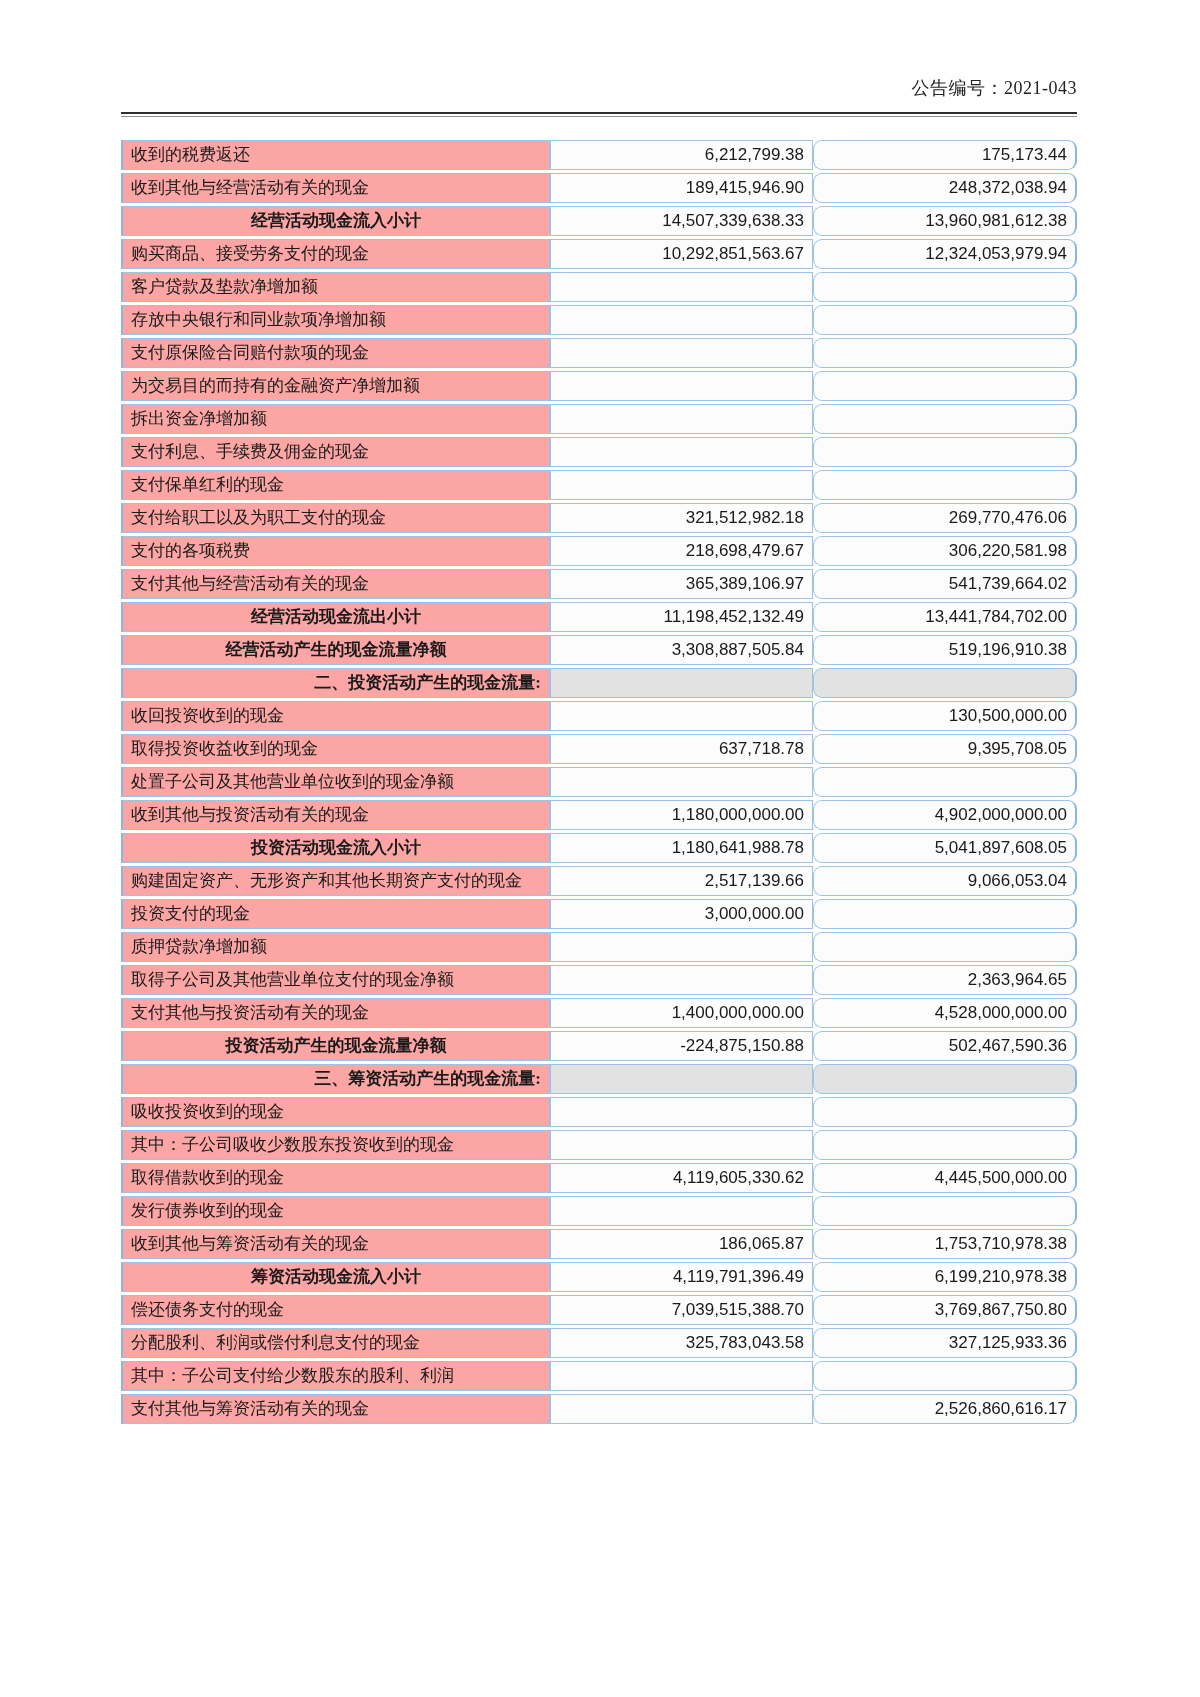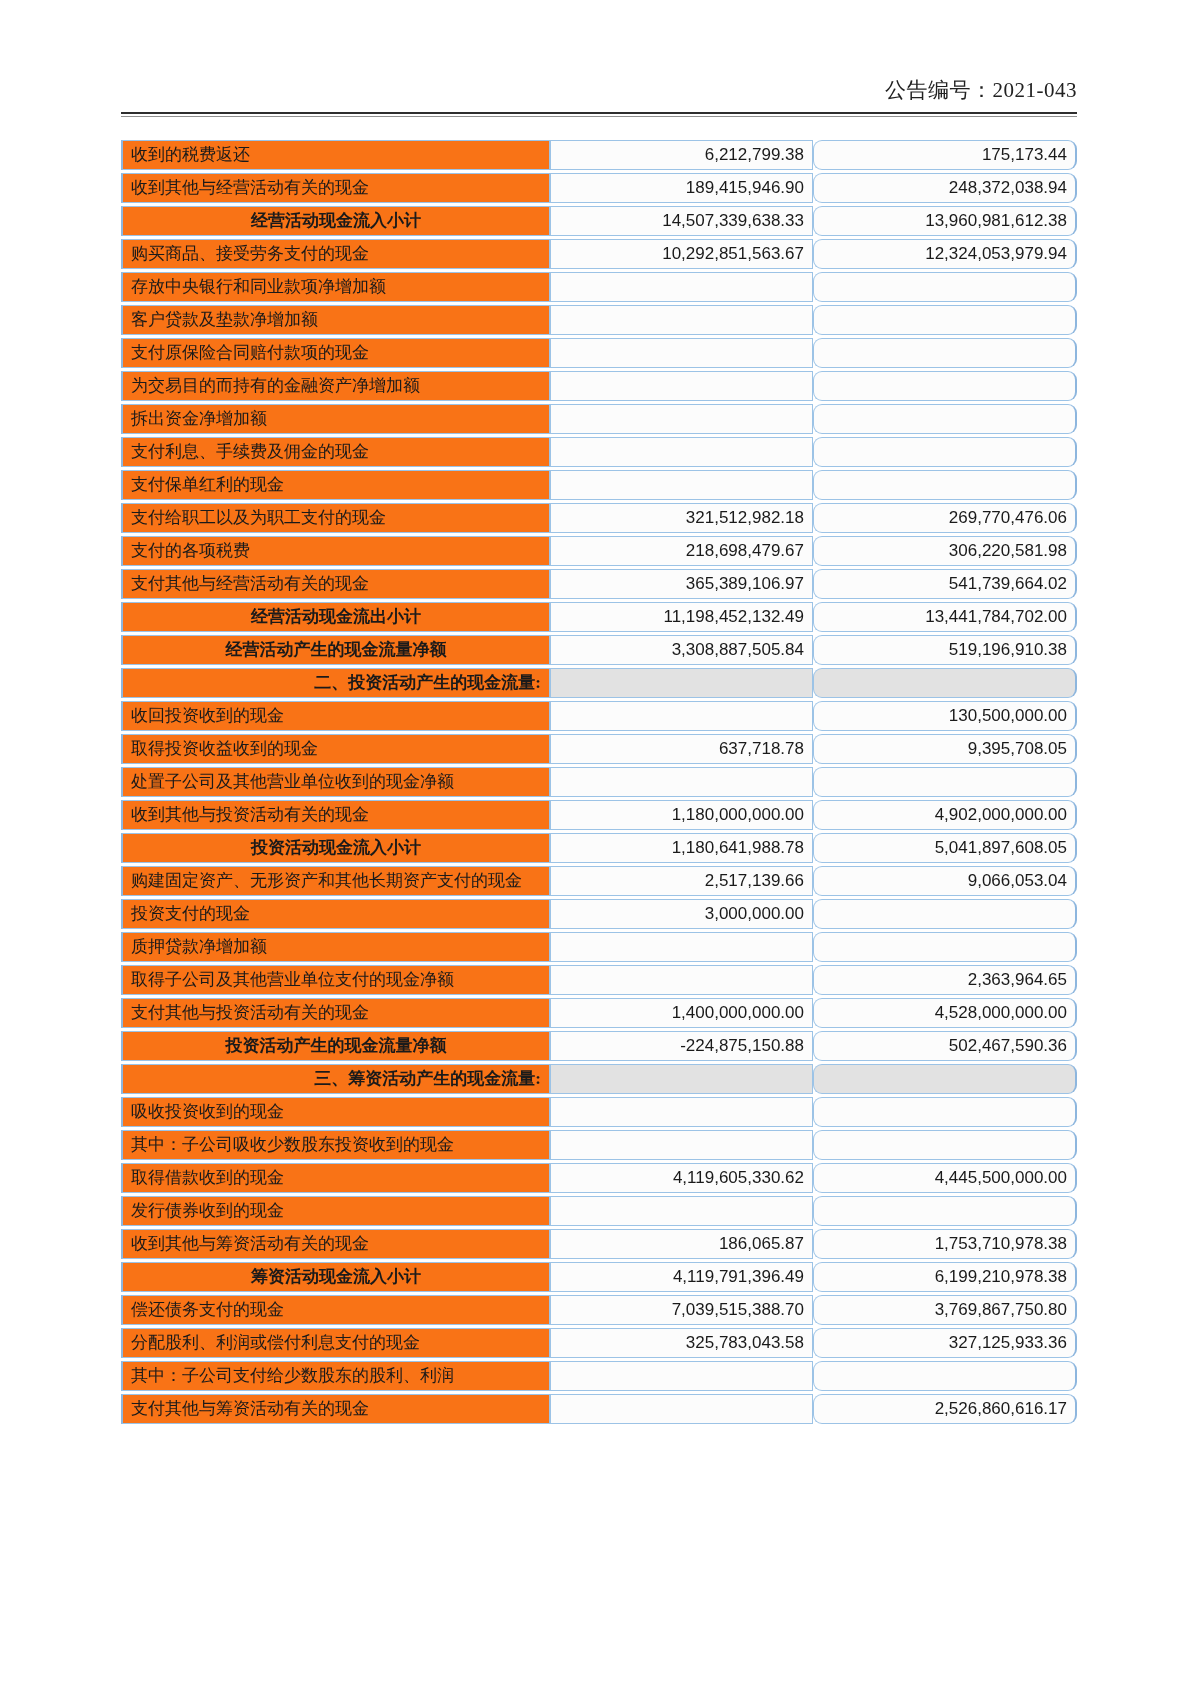--- a/index.html
+++ b/index.html
@@ -16,21 +16,21 @@
     position: relative;
     width: 1200px;
     height: 1697px;
     background: #ffffff;
     overflow: hidden;
   }
   .announcement-no {
     position: absolute;
     top: 76px;
     right: 123px;
-    font-size: 21px;
+    font-size: 18px;
     letter-spacing: 0.5px;
     color: #222222;
     white-space: nowrap;
   }
   .header-rule {
     position: absolute;
     top: 112px;
     left: 121px;
     width: 956px;
     height: 2px;
@@ -51,21 +51,21 @@
     height: 26px;
     font-size: 17px;
     line-height: 24px;
     padding: 1px 8px;
     vertical-align: middle;
     overflow: hidden;
   }
   table.cash-table td:first-child  { border-left: 2px solid #8db6de; }
   table.cash-table td:last-child   { border-right: 2px solid #8db6de; border-radius: 9px; }
   td.label-cell {
-    background: #f97316;
+    background: #fca5a5;
     text-align: left;
     word-break: break-all;
   }
   td.value-cell {
     background: #fcfcfc;
     text-align: right;
     font-family: "Liberation Sans", sans-serif;
     font-size: 16.5px;
     padding-right: 10px;
     white-space: nowrap;
@@ -113,26 +113,26 @@
           <td class="label-cell">经营活动现金流入小计</td>
           <td class="value-cell">14,507,339,638.33</td>
           <td class="value-cell">13,960,981,612.38</td>
         </tr>
         <tr class="item">
           <td class="label-cell">购买商品、接受劳务支付的现金</td>
           <td class="value-cell">10,292,851,563.67</td>
           <td class="value-cell">12,324,053,979.94</td>
         </tr>
         <tr class="item">
+          <td class="label-cell">客户贷款及垫款净增加额</td>
+          <td class="value-cell"></td>
+          <td class="value-cell"></td>
+        </tr>
+        <tr class="item">
           <td class="label-cell">存放中央银行和同业款项净增加额</td>
-          <td class="value-cell"></td>
-          <td class="value-cell"></td>
-        </tr>
-        <tr class="item">
-          <td class="label-cell">客户贷款及垫款净增加额</td>
           <td class="value-cell"></td>
           <td class="value-cell"></td>
         </tr>
         <tr class="item">
           <td class="label-cell">支付原保险合同赔付款项的现金</td>
           <td class="value-cell"></td>
           <td class="value-cell"></td>
         </tr>
         <tr class="item">
           <td class="label-cell">为交易目的而持有的金融资产净增加额</td>

